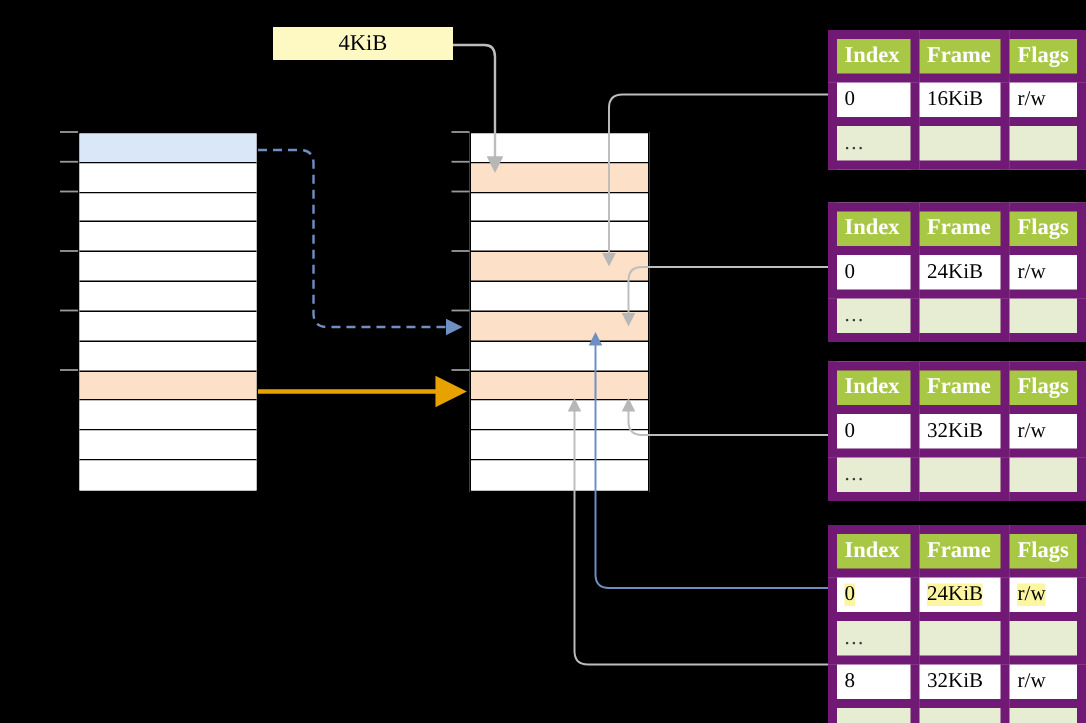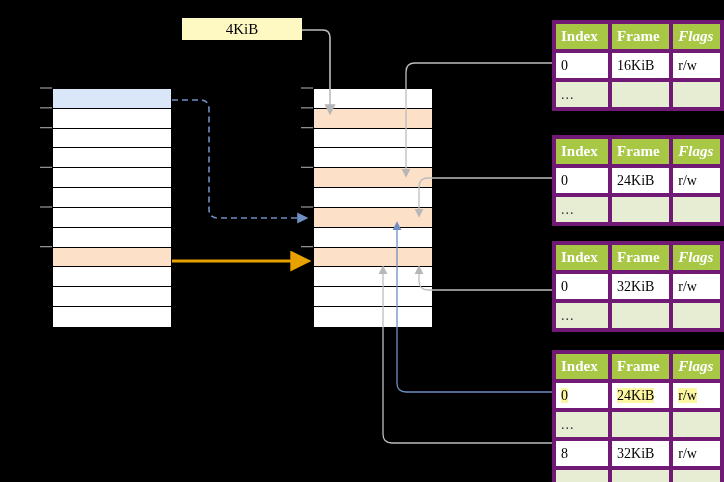--- a/index.html
+++ b/index.html
@@ -14,29 +14,29 @@
   .memrow.blue{background:#d9e7f8;}
   .memrow.peach{background:#fde0c8;}
 
   
   .sizebox{position:absolute;background:#fef9c3;color:#000;font-size:15px;
            display:flex;align-items:center;justify-content:center;box-sizing:border-box;font-family:Liberation Serif, serif;}
 
   
   .ptable{position:absolute;border-collapse:collapse;border:1px solid #8aab2e;
           background:#fff;font-size:14px;}
-  .ptable td,.ptable th{border:4px solid #701a75;box-sizing:border-box;padding:1px 5px;
+  .ptable td,.ptable th{border:6px solid #701a75;box-sizing:border-box;padding:1px 5px;
           height:29px;vertical-align:middle;text-align:left;}
   .ptable th{background:#a8c744;color:#fff;font-weight:bold;font-size:15px;text-align:left;}
   .ptable td.c-index{width:57px;}
   .ptable td.c-frame{width:62px;}
   .ptable td.c-flags{width:51px;margin-left:28px;}
   .ptable th.c-index{width:57px;}
   .ptable th.c-frame{width:62px;}
-  .ptable th.c-flags{width:51px;font-style:italic;}
+  .ptable th.c-flags{width:51px;}
   .ptable tr.dots td{background:#e7edd3;color:#333;letter-spacing:1px;}
   .hl{background:#fcf6a0;}
 </style>
 </head>
 <body>
 
 <div id="stage">
 
   <div class="sizebox" id="size-label" style="left:182px;top:18px;width:120px;height:22px;">4KiB</div>
 

